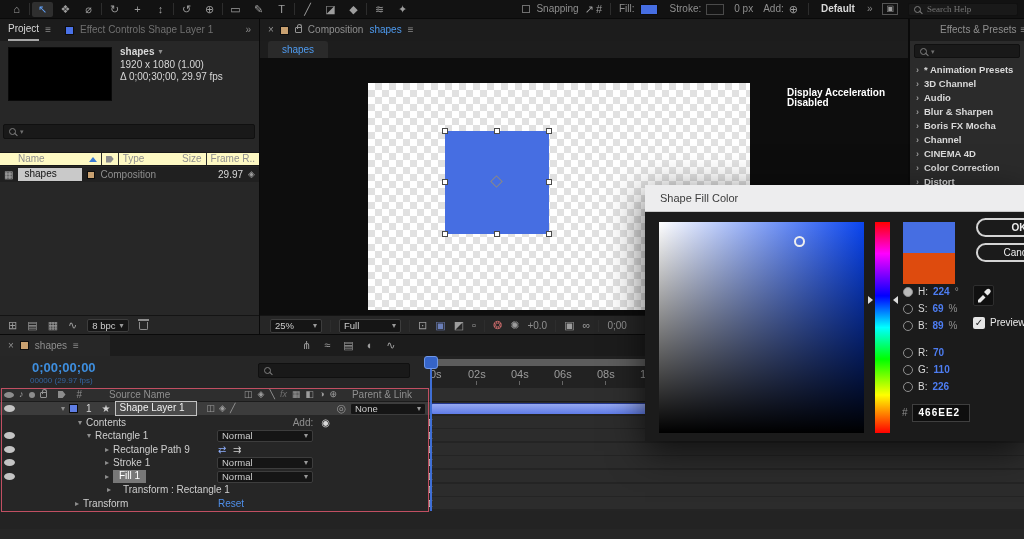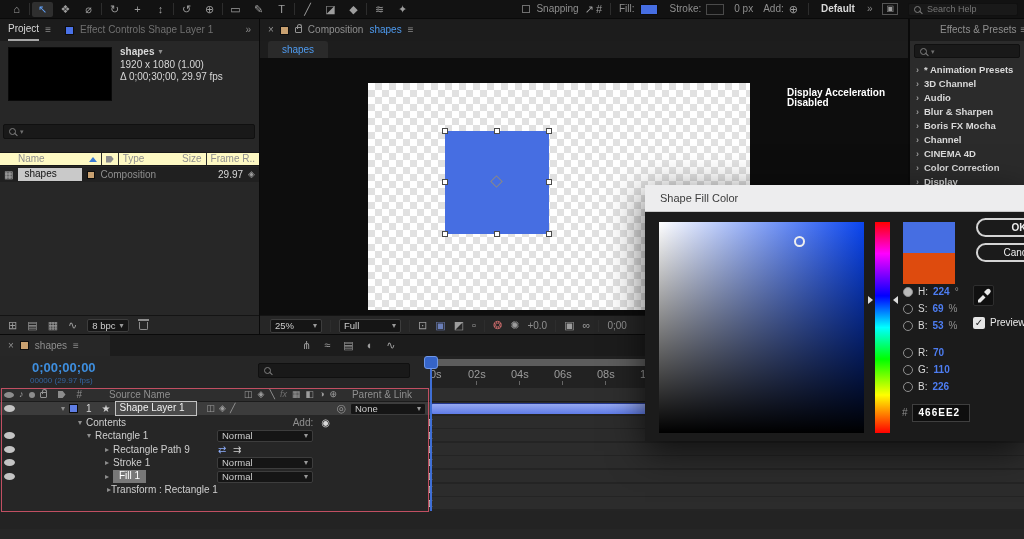--- a/index.html
+++ b/index.html
@@ -9,21 +9,21 @@
         color:#bdbdbd;font-size:10px;line-height:1}
   .abs{position:absolute}
   .flex{display:flex;align-items:center}
   .panel{background:#272727;outline:1px solid #0a0a0a}
   .phead{background:#1c1c1c;color:#9a9a9a}
   .dim{color:#8f8f8f}.dimmer{color:#707070}.w{color:#d8d8d8}
   .blue{color:#4e9bf0}
   .searchbox{background:#191919;border:1px solid #101010;border-radius:2px;
              display:flex;align-items:center;gap:4px;padding:0 5px}
   .searchbox input{background:transparent;border:none;outline:none;color:#8a8a8a;
-                   font-family:Liberation Sans, sans-serif;font-size:9px;width:100%}
+                   font-family:Liberation Serif, serif;font-size:9px;width:100%}
   .mag{width:7px;height:7px;border:1px solid #7d7d7d;border-radius:50%;position:relative;flex:none}
   .mag::after{content:"";position:absolute;width:4px;height:1px;background:#7d7d7d;
               right:-3px;bottom:-1px;transform:rotate(45deg)}
   .mi::before{content:"≡";color:#8a8a8a}
   .dd::before{content:"»";color:#8a8a8a}
   .tri-d::before{content:"▾"}
   .tri-r::before{content:"▸"}
   .caret-box{background:#151515;border:1px solid #3d3d3d;border-radius:2px;color:#cdcdcd;
              display:flex;align-items:center;justify-content:space-between;padding:0 4px;font-size:9.5px}
   .caret-box::after{content:"▾";color:#999;font-size:8px;margin-left:4px}
@@ -252,21 +252,21 @@
       <div class="fxrow">
           <span class="chev">›</span>
           <span>CINEMA 4D</span>
         </div>
       <div class="fxrow">
           <span class="chev">›</span>
           <span>Color Correction</span>
         </div>
       <div class="fxrow">
           <span class="chev">›</span>
-          <span>Display</span>
+          <span>Distort</span>
         </div>
     </div>
   </div>
 
   <div class="abs panel" style="left:0;top:335px;width:1024px;height:204px;background:#262626">
     <div class="abs phead" style="left:0;top:0;width:1024px;height:21px"></div>
     <div class="abs flex" style="left:0;top:0;width:110px;height:21px;background:#272727;padding:0 8px;gap:6px">
       <span class="dim">×</span>
       <span class="swatch" style="width:9px;height:9px;background:#c8a070"></span>
       <span class="dim">shapes</span>
@@ -394,25 +394,30 @@
 
     <div class="abs flex" style="left:0;top:135px;width:430px;height:13px;padding:0 4px;gap:4px">
       <span class="eye"></span>
       <span class="tri-r dim" style="margin-left:86px;font-size:8px"></span>
       <span style="background:#787878;color:#fff;padding:1px 6px 2px">Fill 1</span>
       <span class="abs caret-box" style="left:217px;width:96px;height:12px">
           <span>Normal</span>
         </span>
     </div>
 
-    <div class="abs flex" style="left:0;top:148px;width:430px;height:13px;padding:0 4px;gap:0">
+    <div class="abs flex" style="left:0;top:148px;width:430px;height:13px;padding:0 4px;gap:12px">
       <span class="tri-r dim" style="margin-left:103px;font-size:8px"></span>
       <span style="color:#cfcfcf">Transform : Rectangle 1</span>
     </div>
 
+    <div class="abs flex" style="left:0;top:162px;width:430px;height:13px;padding:0 4px;gap:4px">
+      <span class="tri-r dim" style="margin-left:71px;font-size:8px"></span>
+      <span style="color:#cfcfcf">Transform</span>
+      <span class="abs" style="left:218px;color:#4f8fe8">Reset</span>
+    </div>
 
     <div class="abs" style="left:1px;top:53px;width:428px;height:124px;border:1px solid #C14F62;z-index:30"></div>
 
     <div class="abs" style="left:0;top:176px;width:1024px;height:18px;background:#232323"></div>
   </div>
 
   <div class="abs" style="left:645px;top:185px;width:379px;height:256px;z-index:100;box-shadow:0 10px 34px rgba(0,0,0,.65)">
     <div class="abs" style="left:0;top:0;width:379px;height:27px;background:#ededee;border-bottom:1px solid #c9c9c9">
       <span class="abs" style="left:15px;top:8px;color:#3c3c3c;font-size:11px">Shape Fill Color</span>
     </div>
@@ -448,21 +453,21 @@
       </div>
       <div class="abs flex" style="left:258px;top:92px;gap:5px">
         <span class="radio"></span>
         <span class="w">S:</span>
         <span class="val">69</span>
         <span class="dim">%</span>
       </div>
       <div class="abs flex" style="left:258px;top:109px;gap:5px">
         <span class="radio"></span>
         <span class="w">B:</span>
-        <span class="val">53</span>
+        <span class="val">89</span>
         <span class="dim">%</span>
       </div>
 
       <div class="abs flex" style="left:258px;top:136px;gap:5px">
         <span class="radio"></span>
         <span class="w">R:</span>
         <span class="val">70</span>
       </div>
       <div class="abs flex" style="left:258px;top:153px;gap:5px">
         <span class="radio"></span>

